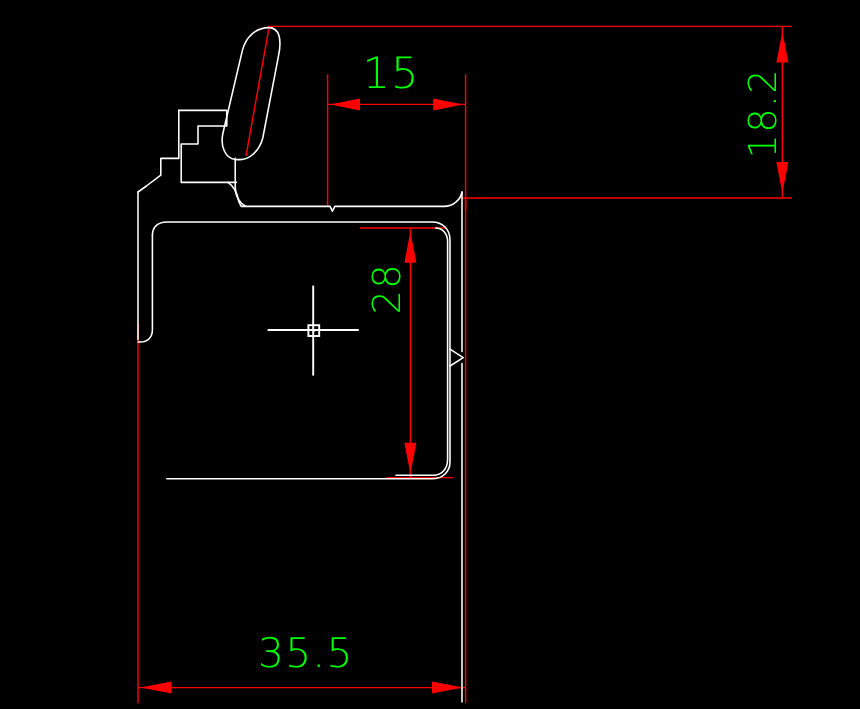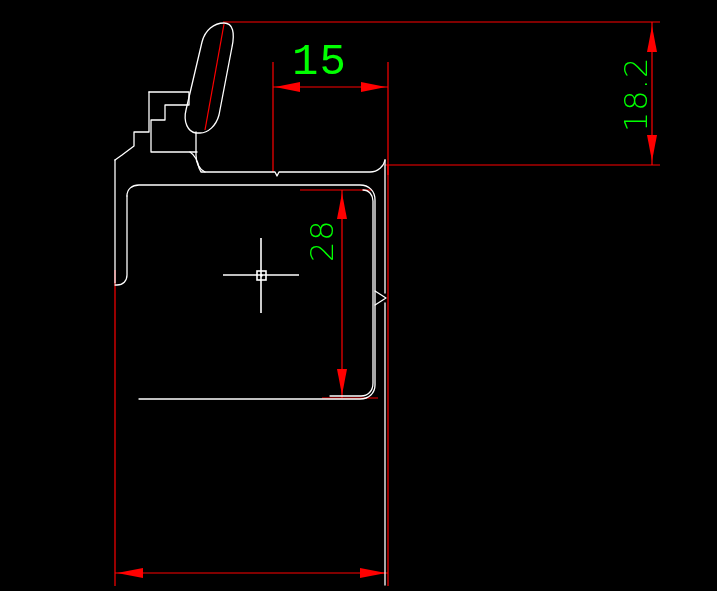--- a/index.html
+++ b/index.html
@@ -25,25 +25,24 @@
   }
   .dim-text {
     position: absolute;
     font-family: "DejaVu Sans", sans-serif;
     font-weight: 300;
     white-space: nowrap;
     user-select: none;
     letter-spacing: 1px;
   }
   #dim-text-15 {
-    left: 292px;
+    left: 302px;
     top: 46px;
-    font-size: 44px;
+    font-size: 36px;
     line-height: 32px;
-    font-family: Liberation Mono, monospace;
   }
   #dim-text-355 {
     left: 215px;
     top: 528px;
     font-size: 34px;
     line-height: 34px;
   }
   #dim-text-28 {
     left: 306px;
     top: 262px;
@@ -184,14 +183,15 @@
       <circle cx="261.5" cy="275.5" r="1.2" fill="#ffffff"></circle>
     </g>
   </svg>
 
   <div class="dim-text" id="dim-text-15" style="color:#00ff00">15</div>
 
   <div class="dim-text" id="dim-text-182" style="color:#00ff00">18.2</div>
 
   <div class="dim-text" id="dim-text-28" style="color:#00ff00">28</div>
 
+  <div class="dim-text" id="dim-text-355" style="color:#00ff00">35.5</div>
 
 </div>
 
 </body></html>

